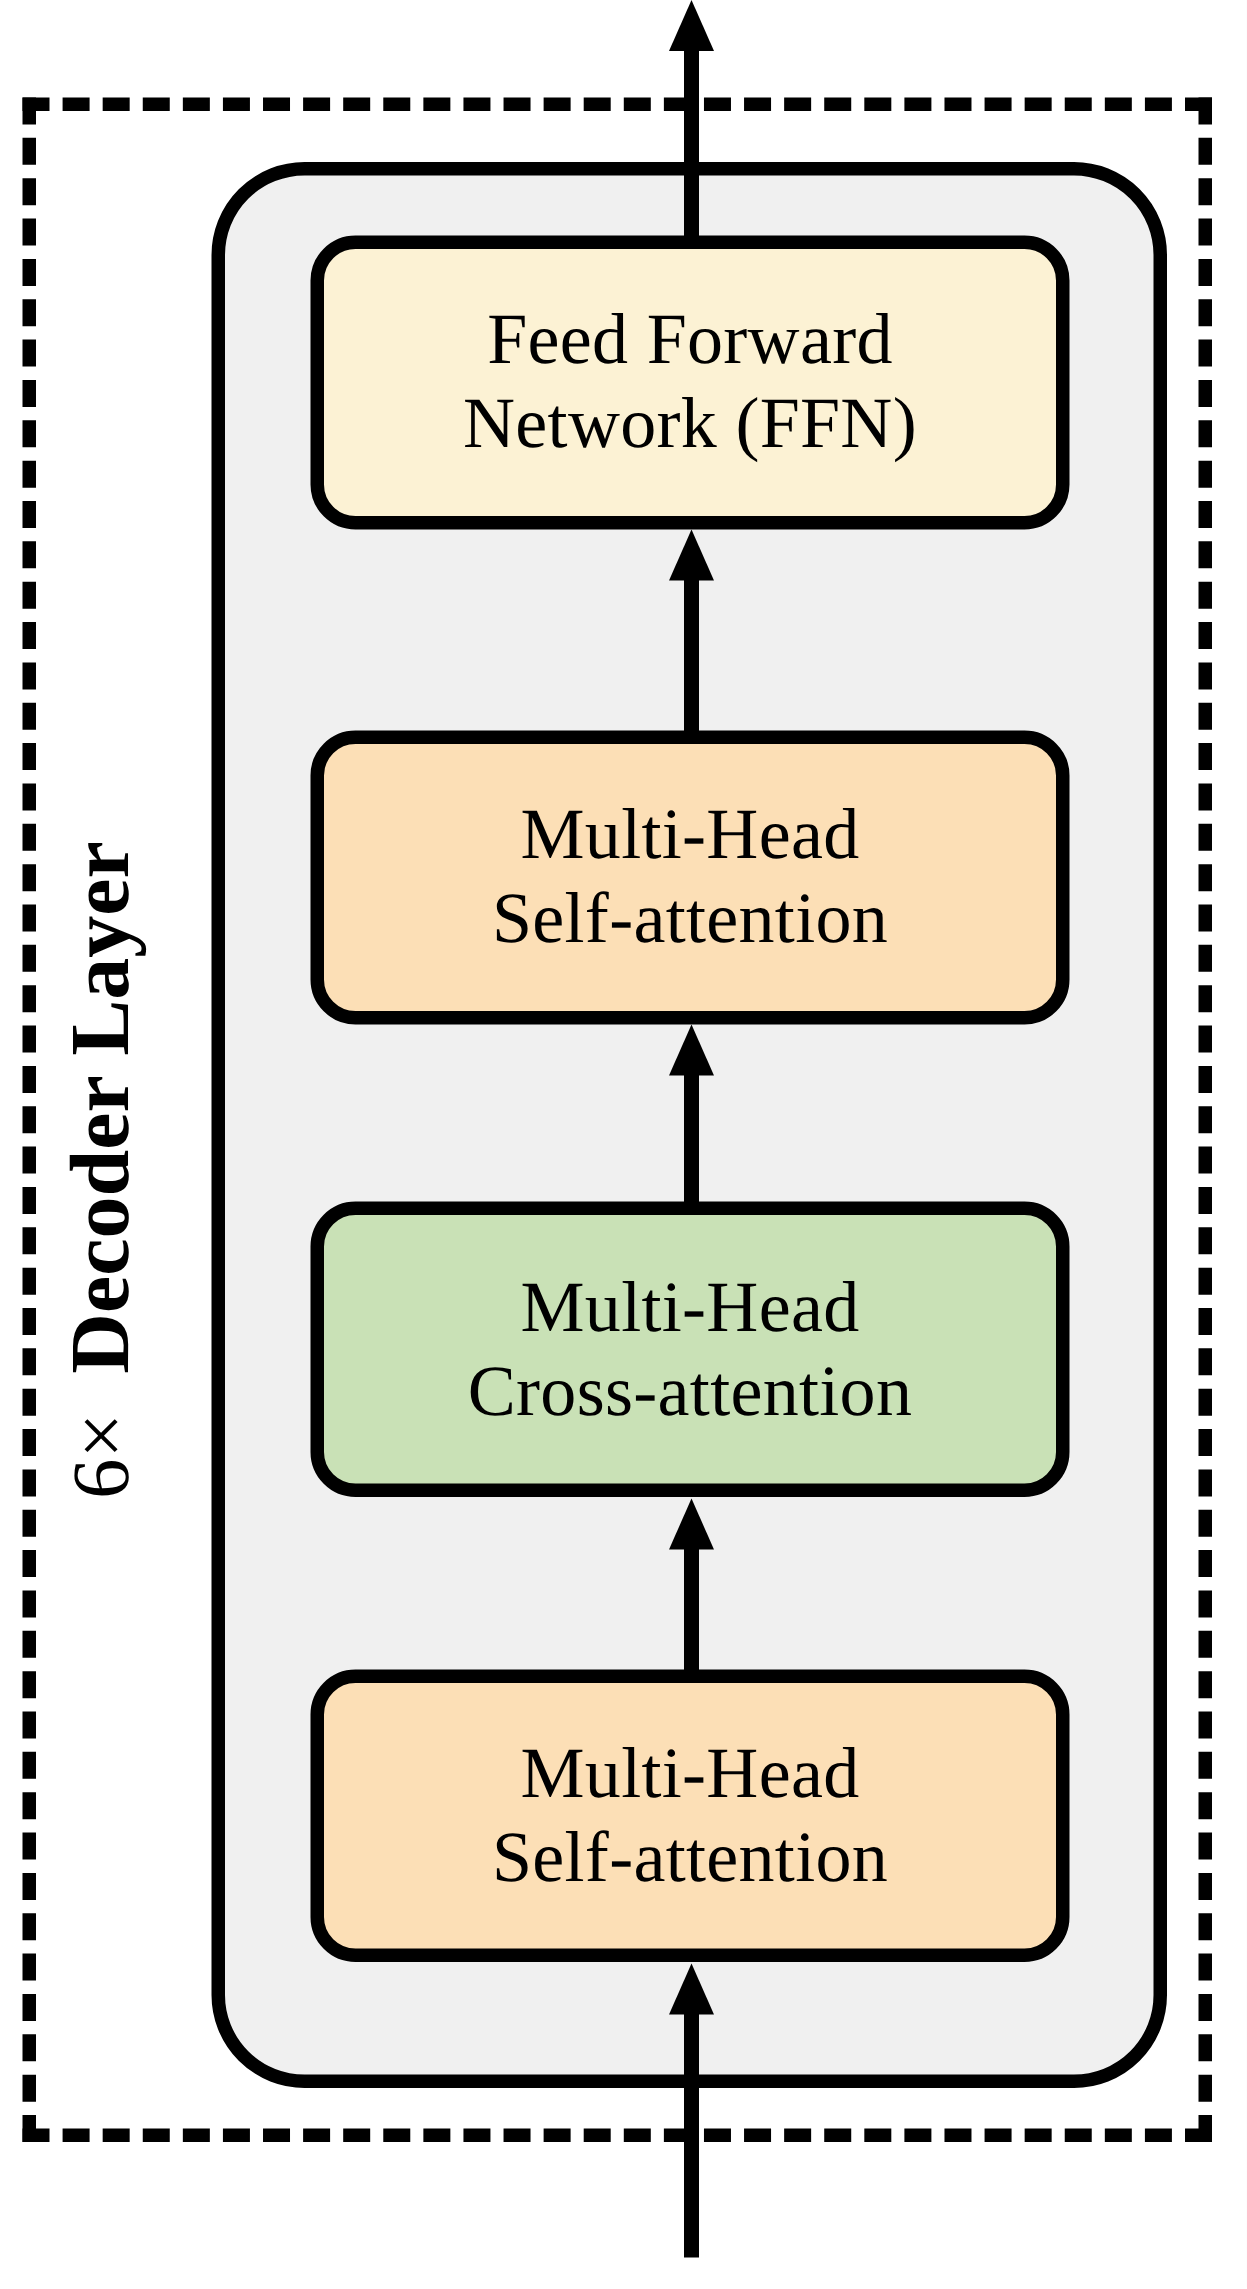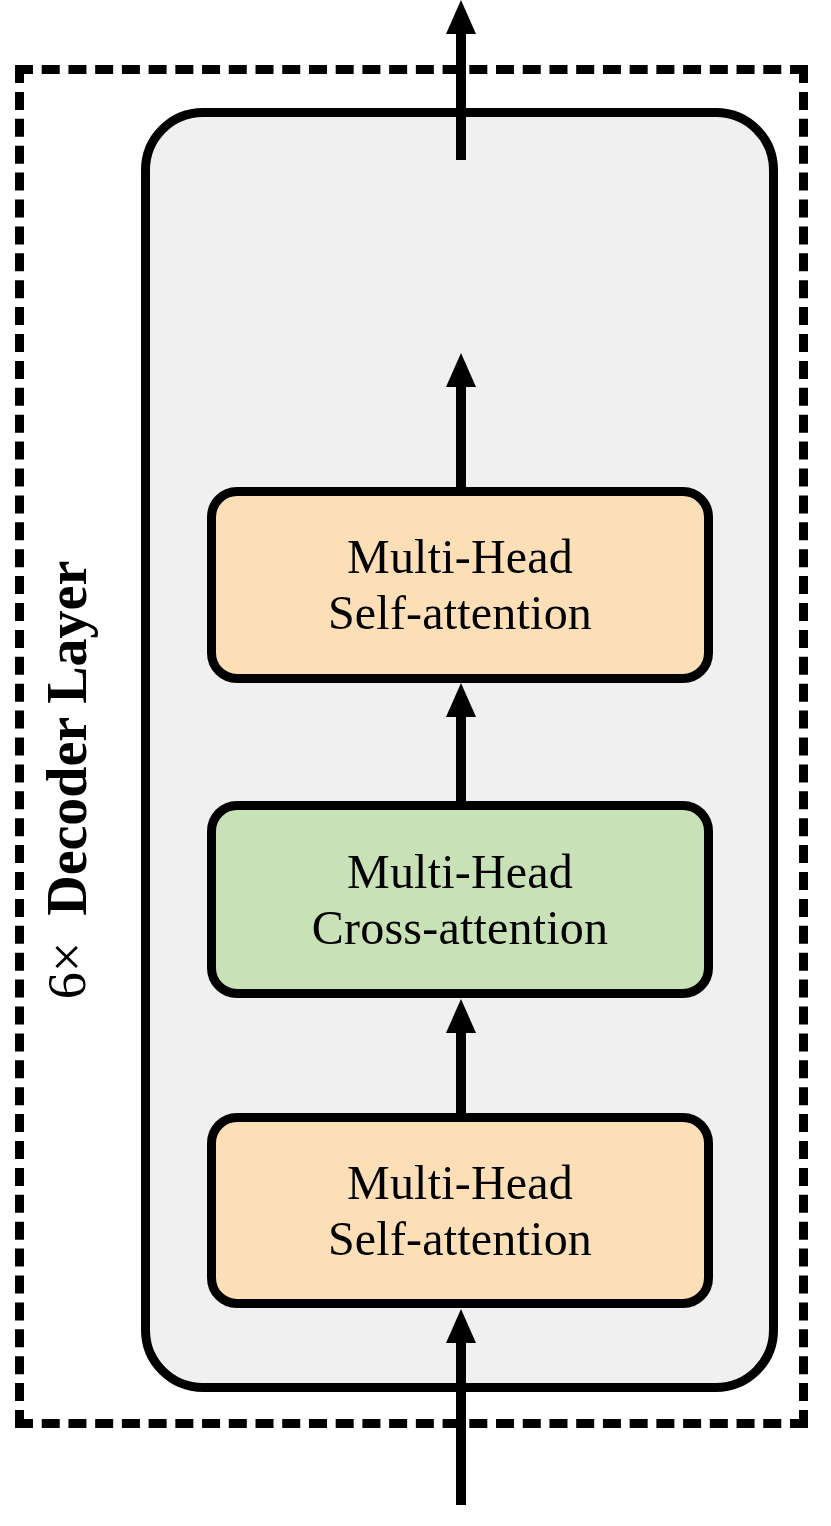--- a/index.html
+++ b/index.html
@@ -139,20 +139,24 @@
 </style>
 </head>
 <body>
 
 <div id="canvas">
 
   <div class="dashed-boundary"></div>
 
   <div class="layer-container"></div>
 
+  <div class="module-box" id="box-ffn">
+    <span>Feed Forward
+Network (FFN)</span>
+  </div>
 
   <div class="module-box" id="box-self-1">
     <span>Multi-Head
 Self-attention</span>
   </div>
 
   <div class="module-box" id="box-cross">
     <span>Multi-Head
 Cross-attention</span>
   </div>

